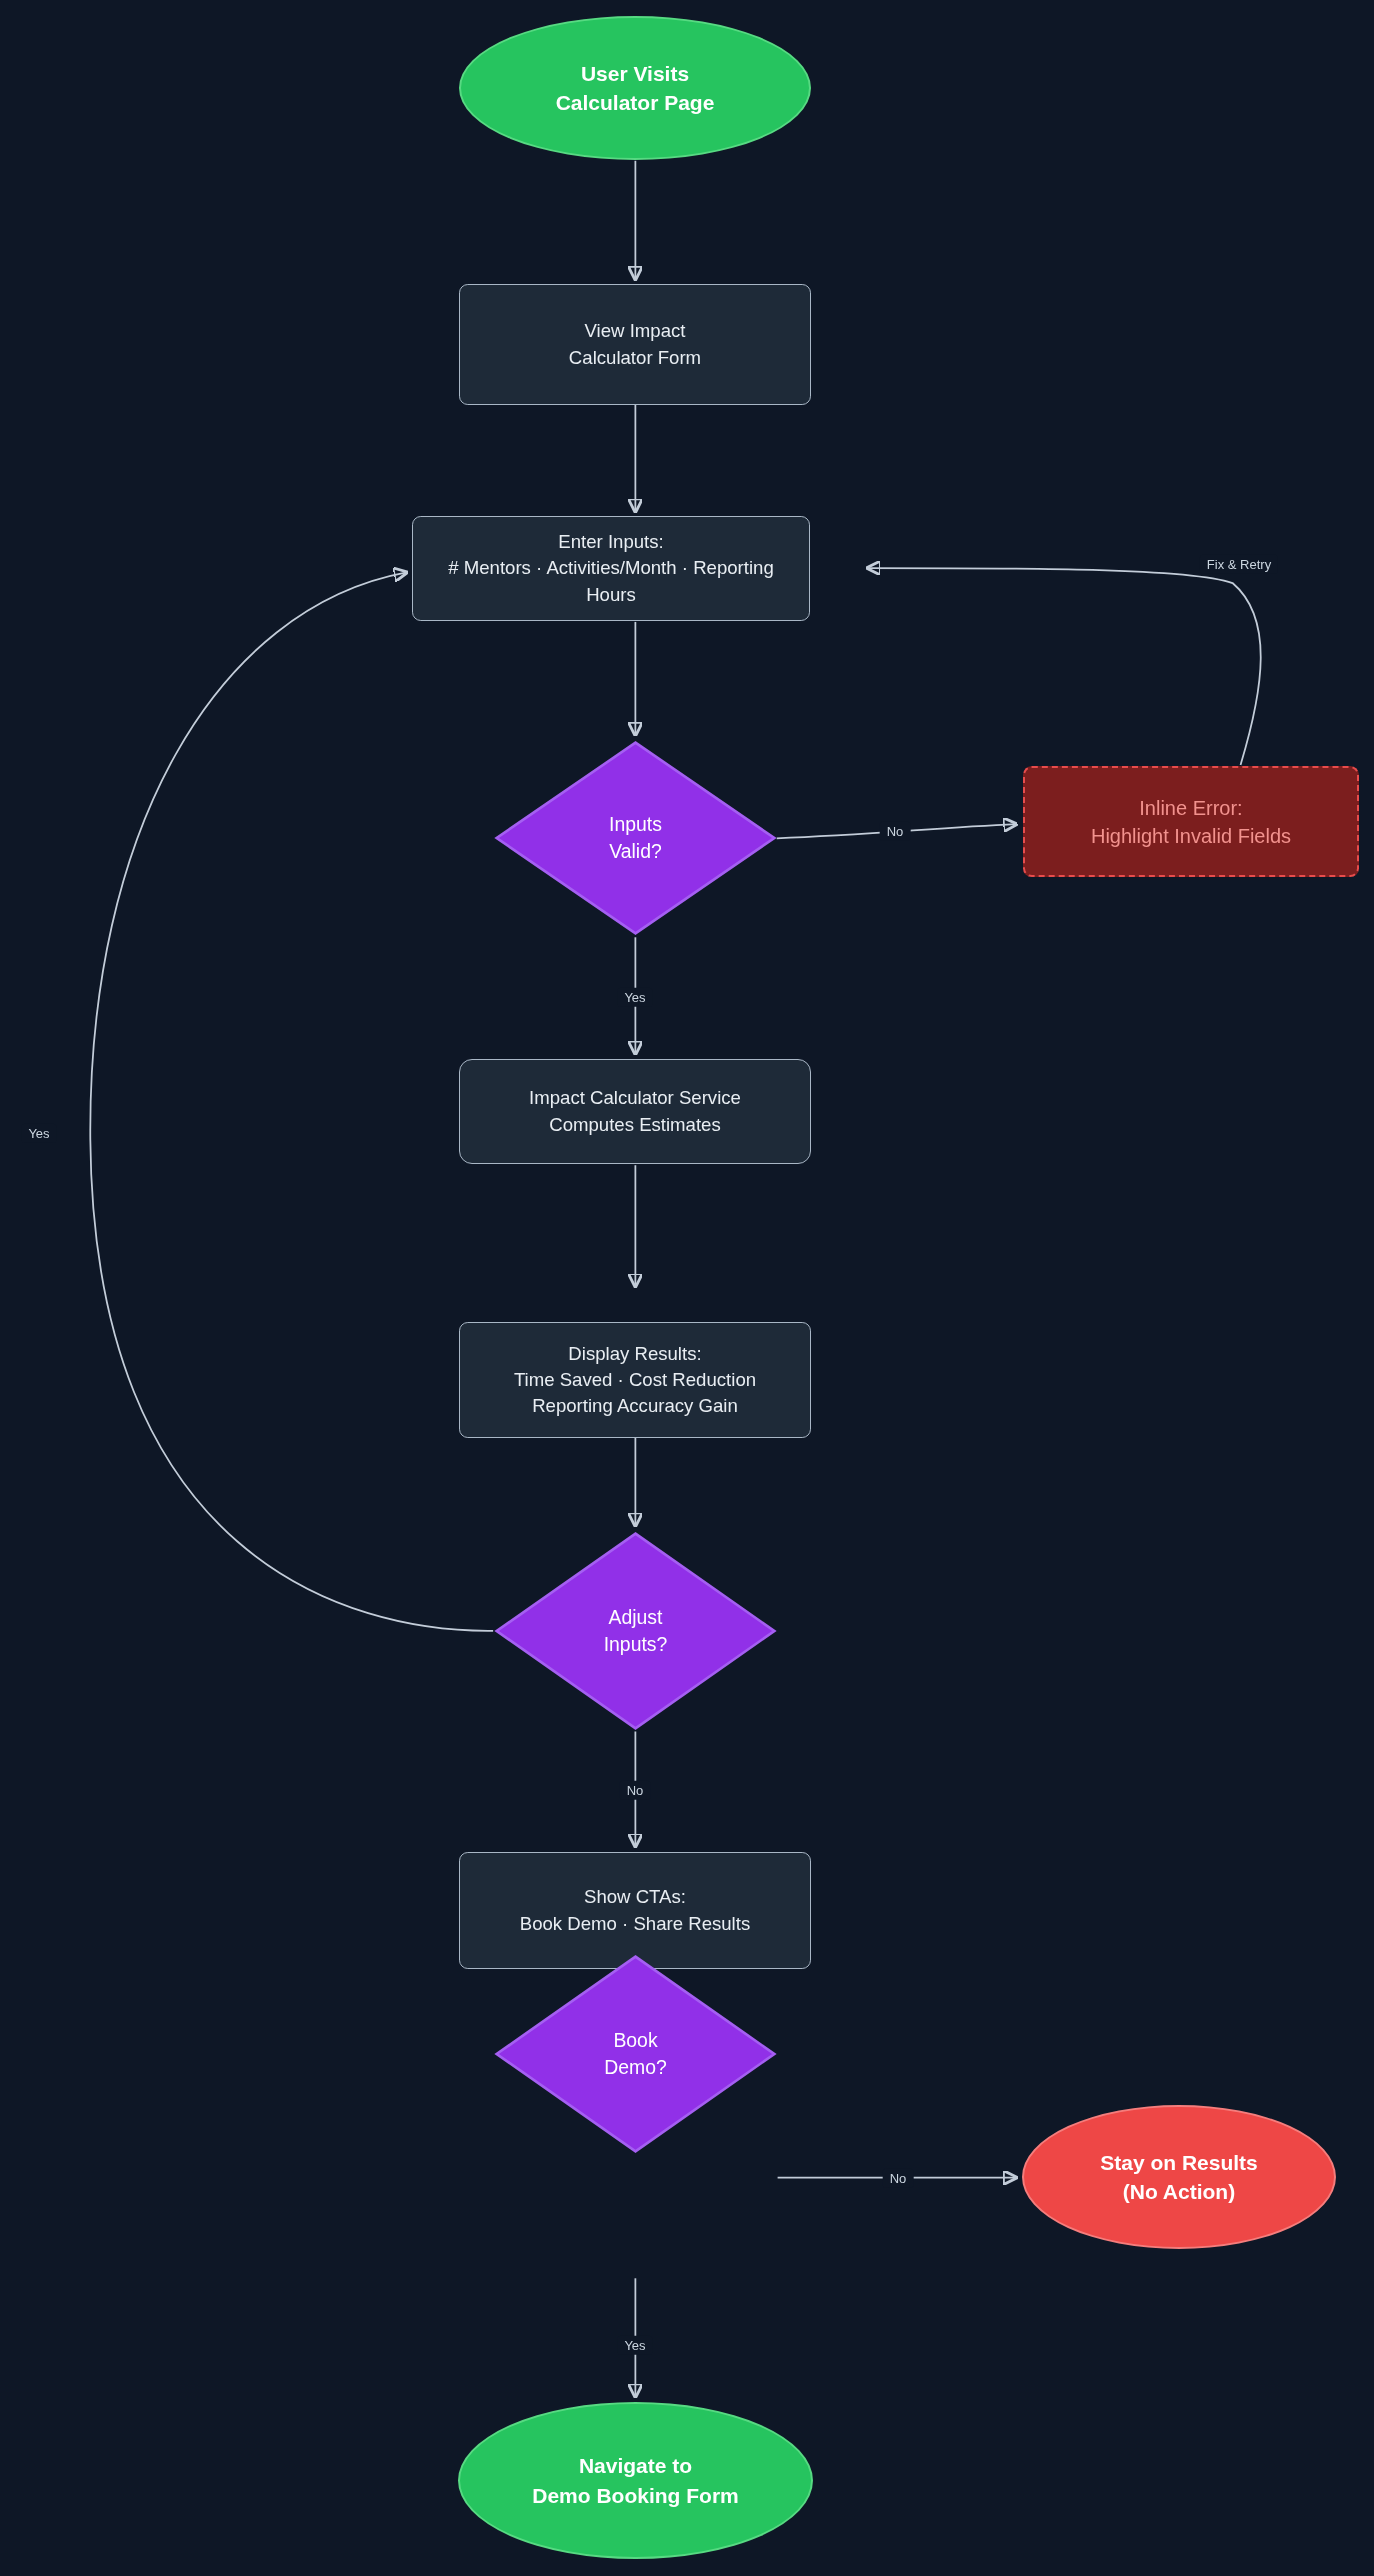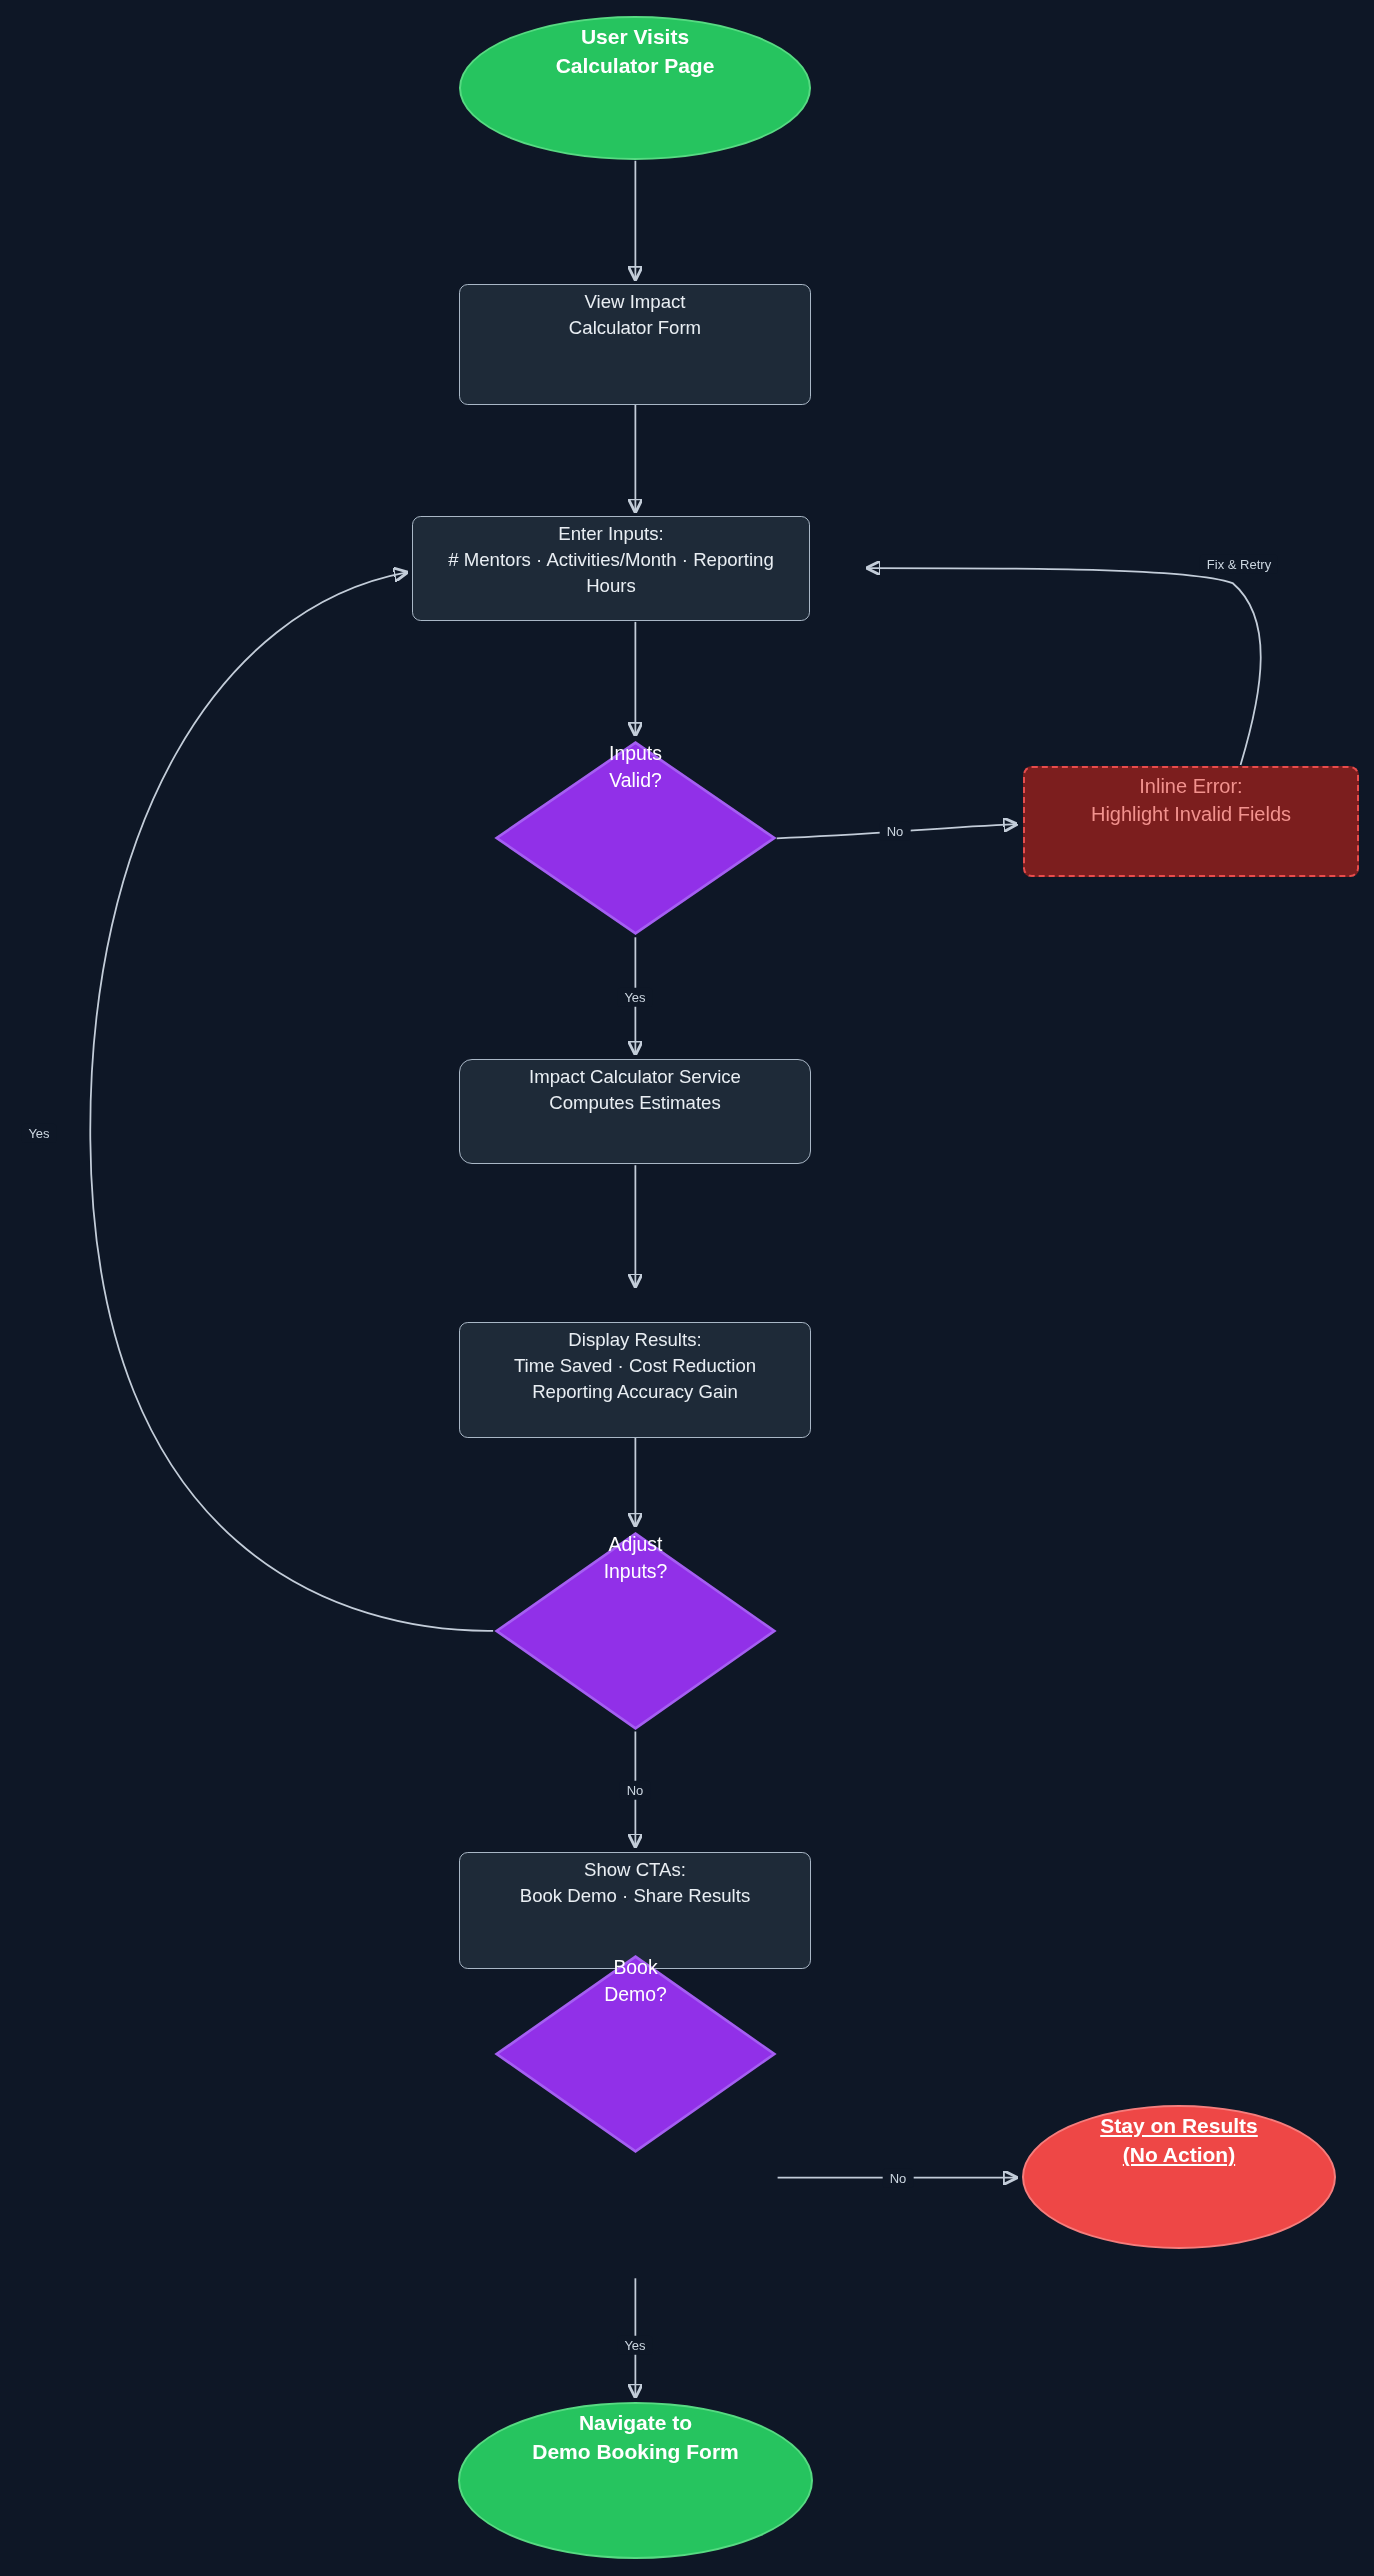--- a/index.html
+++ b/index.html
@@ -21,20 +21,21 @@
     width: 1375px; height: 2576px;
   }
   svg.edges path {
     fill: none;
     stroke: var(--edge-color, #c3cdd9);
     stroke-width: 2;
   }
   .node {
     position: absolute;
     display: flex;
+    align-items: center;
     justify-content: center;
     text-align: center;
     box-sizing: border-box;
   }
   .label {
     white-space: pre-line;
     line-height: 1.4;
   }
   .rect {
     background: var(--process-fill, #1e2a38);
@@ -59,21 +60,20 @@
     font-size: 21px;
     padding: 3.5px 12.4px;
   }
   .ellipse.green {
     background: var(--terminal-green-fill, #26c45f);
     border: 2.7px solid var(--terminal-green-border, #57da82);
   }
   .ellipse.red {
     background: var(--terminal-red-fill, #ee4746);
     border: 2.7px solid var(--terminal-red-border, #f57d7c);
-    text-decoration: underline;
   }
   .diamond {
     color: var(--decision-text, #ffffff);
     font-size: 19.4px;
   }
   .diamond svg {
     position: absolute;
     left: 0; top: 0;
     width: 100%; height: 100%;
   }

